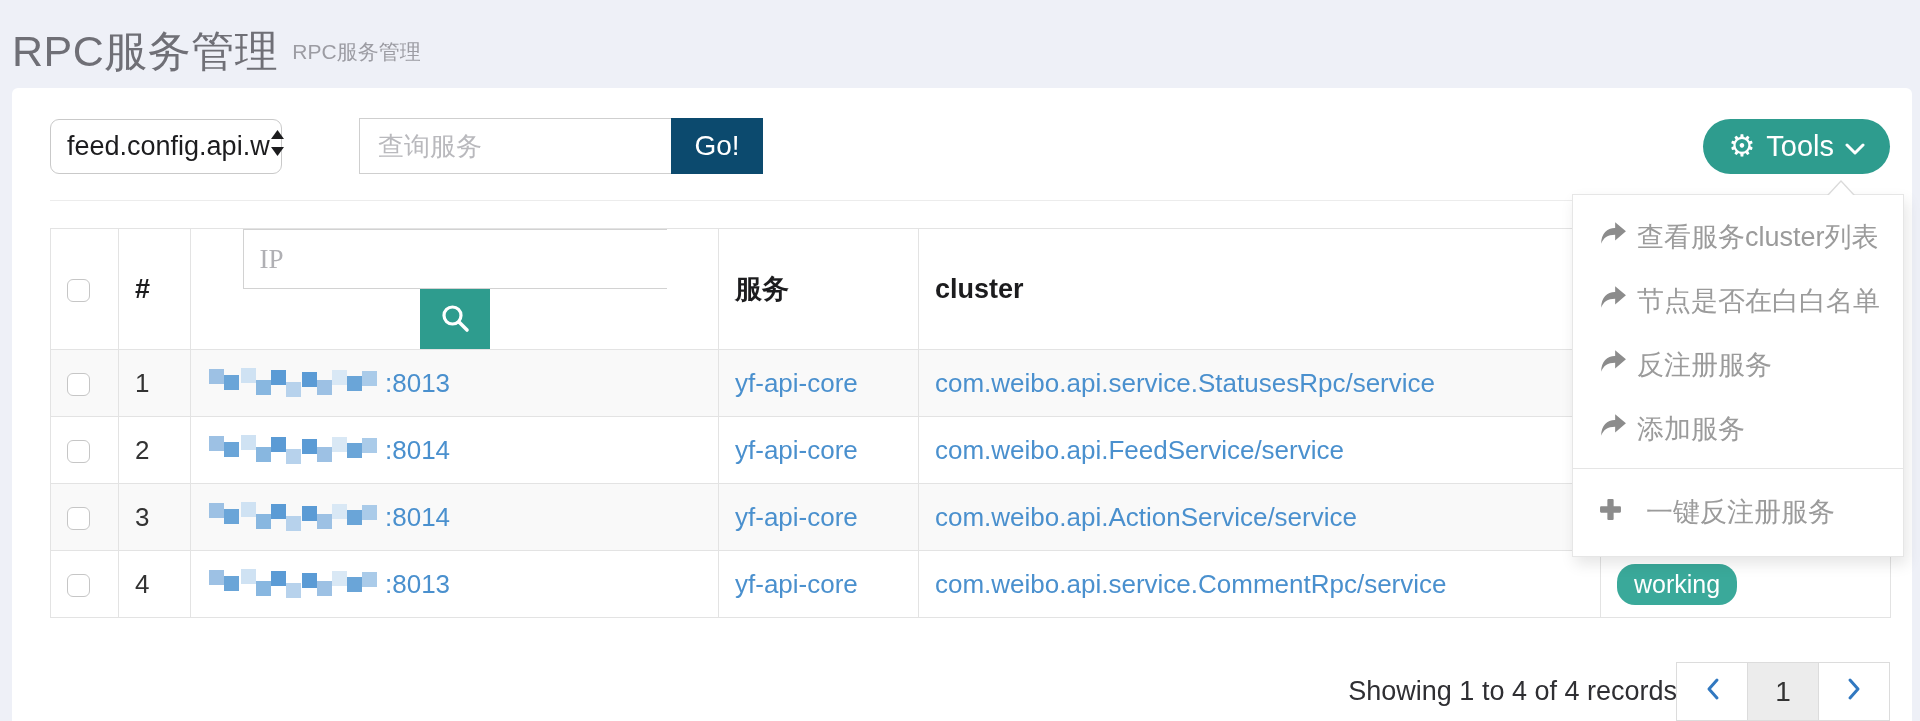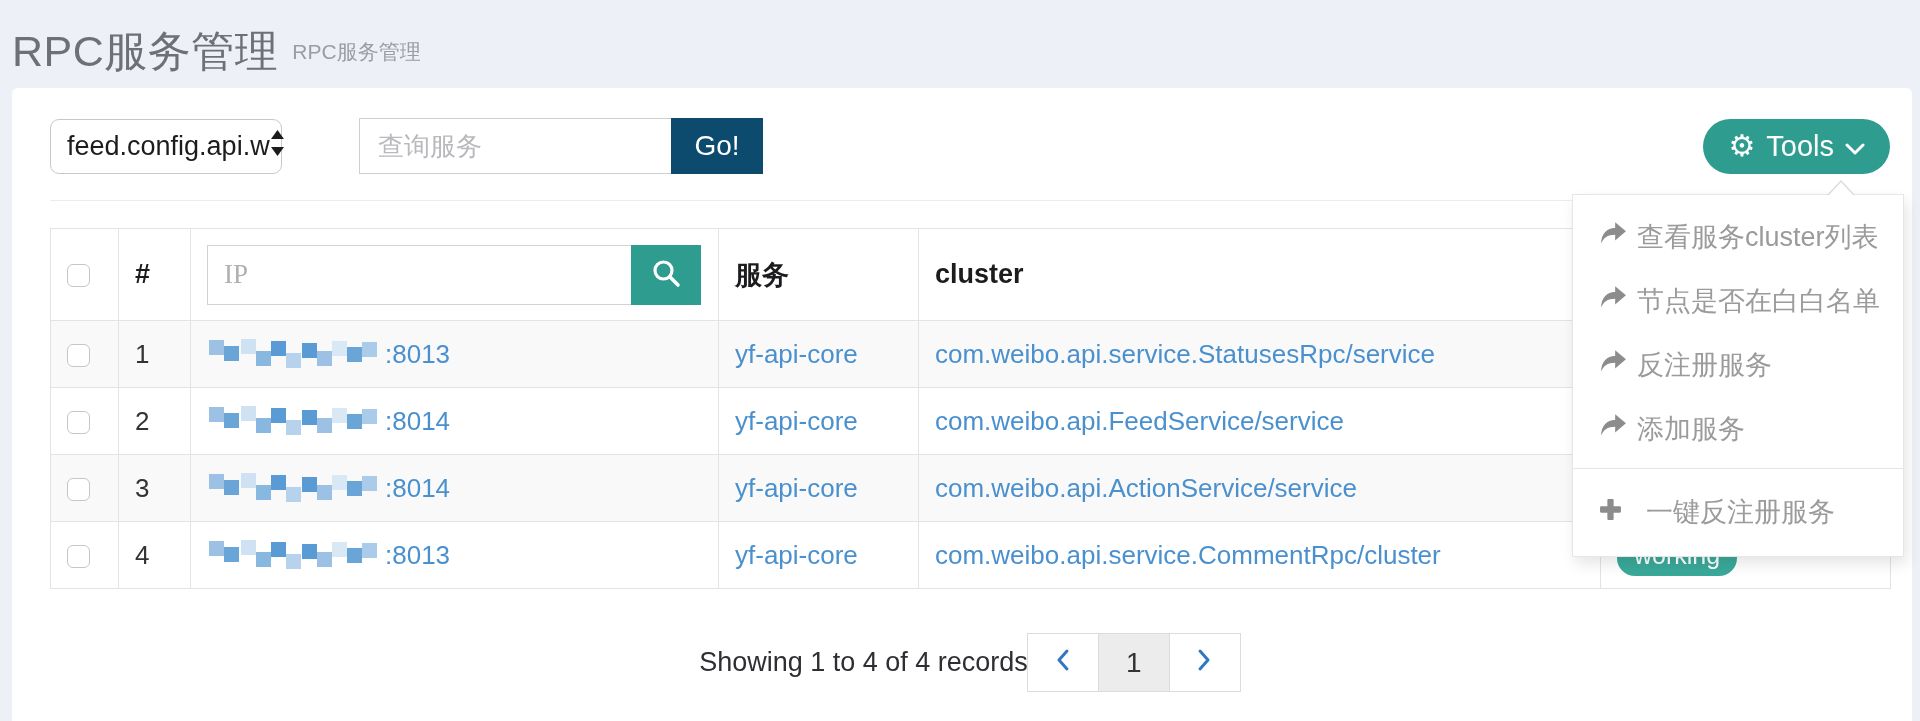--- a/index.html
+++ b/index.html
@@ -57,21 +57,21 @@
   .grid th, .grid td { border: 1px solid #e3e3e3; padding: 0 16px; text-align: left; }
   .grid thead th { height: 92px; font-size: 27px; font-weight: 700; color: #1c1c1e; background: #fff; }
   .grid tbody td { height: 67px; font-size: 26px; }
   .grid tbody tr:nth-child(odd) td { background: #f9f9f9; }
 
   .cb {
     display: inline-block; width: 23px; height: 23px; background: #fff;
     border: 1px solid #c6c6c6; border-radius: 6px; vertical-align: middle; cursor: pointer;
   }
 
-  .ip-filter { display: flex; align-items: center; }
+  .ip-filter { display: flex; align-items: center; flex-direction: column; }
   .ip-filter-input {
     width: 424px; height: 60px; border: 1px solid #d2d2d2; border-right: none;
     padding: 0 16px; font-size: 27px; outline: none;
     font-family: "Liberation Serif", serif; font-weight: 400; color: #444;
   }
   .ip-filter-input::placeholder { color: #b0b0b4; }
   .ip-search-btn {
     width: 70px; height: 60px; border: none; background: #2e9c8e;
     display: flex; align-items: center; justify-content: center; cursor: pointer;
   }
@@ -90,21 +90,21 @@
   }
   .ip-port { vertical-align: middle; }
 
   .status-badge {
     display: inline-block; background: #3aa99a; color: #fff;
     border-radius: 18px; padding: 6px 17px; font-size: 25px;
   }
   .status-badge:empty { display: none; }
 
   
-  .table-footer { display: flex; align-items: center; justify-content: center; margin-top: 44px; width: 1840px; }
+  .table-footer { display: flex; align-items: center; justify-content: flex-end; margin-top: 44px; width: 1840px; }
   .records-summary { font-size: 27px; color: #2f2f33; }
   .pagination { display: flex; }
   .page-btn {
     width: 72px; height: 59px; background: #fff; border: 1px solid #dcdcdc;
     display: flex; align-items: center; justify-content: center;
     cursor: pointer; margin-left: -1px; font-size: 28px; color: #333;
     font-family: "Liberation Sans", sans-serif;
   }
   .page-btn.active { background: #ececec; cursor: default; }
 
@@ -226,21 +226,21 @@
         <td><span class="ip-redacted"></span><a class="cell-link ip-port">:8014</a></td>
         <td><a class="cell-link">yf-api-core</a></td>
         <td><a class="cell-link">com.weibo.api.ActionService/service</a></td>
         <td></td>
       </tr>
       <tr>
         <td><span class="cb"></span></td>
         <td>4</td>
         <td><span class="ip-redacted"></span><a class="cell-link ip-port">:8013</a></td>
         <td><a class="cell-link">yf-api-core</a></td>
-        <td><a class="cell-link">com.weibo.api.service.CommentRpc/cluster</a></td>
+        <td><a class="cell-link">com.weibo.api.service.CommentRpc/service</a></td>
         <td><span class="status-badge">working</span></td>
       </tr>
     </tbody>
   </table>
 
   <div class="table-footer">
     <span class="records-summary">Showing 1 to 4 of 4 records</span>
     <div class="pagination">
       <button class="page-btn">
         <span>

